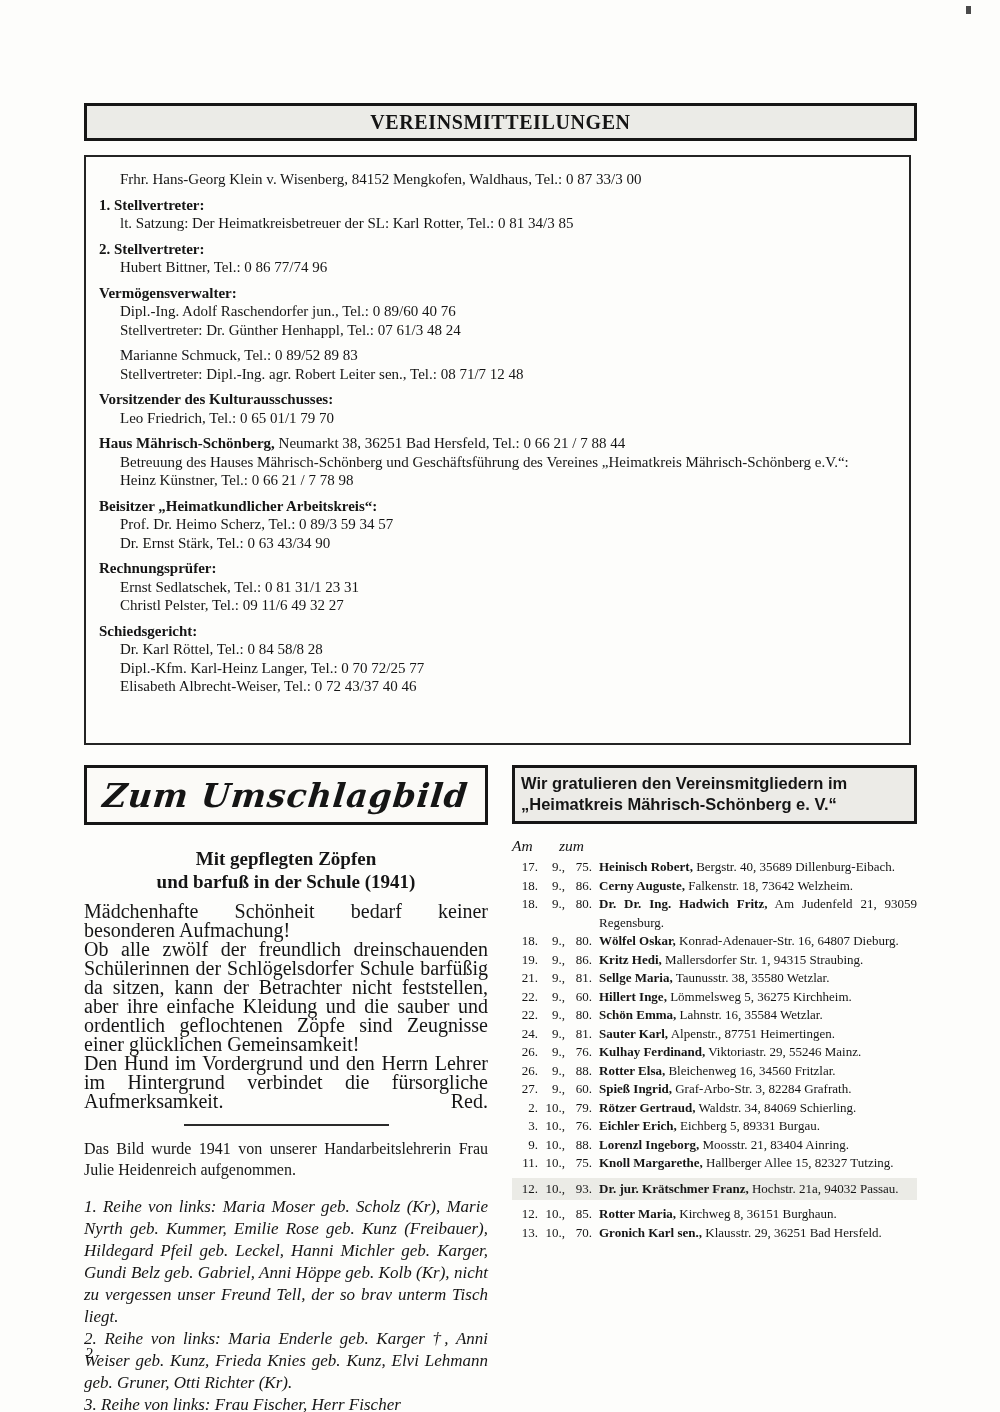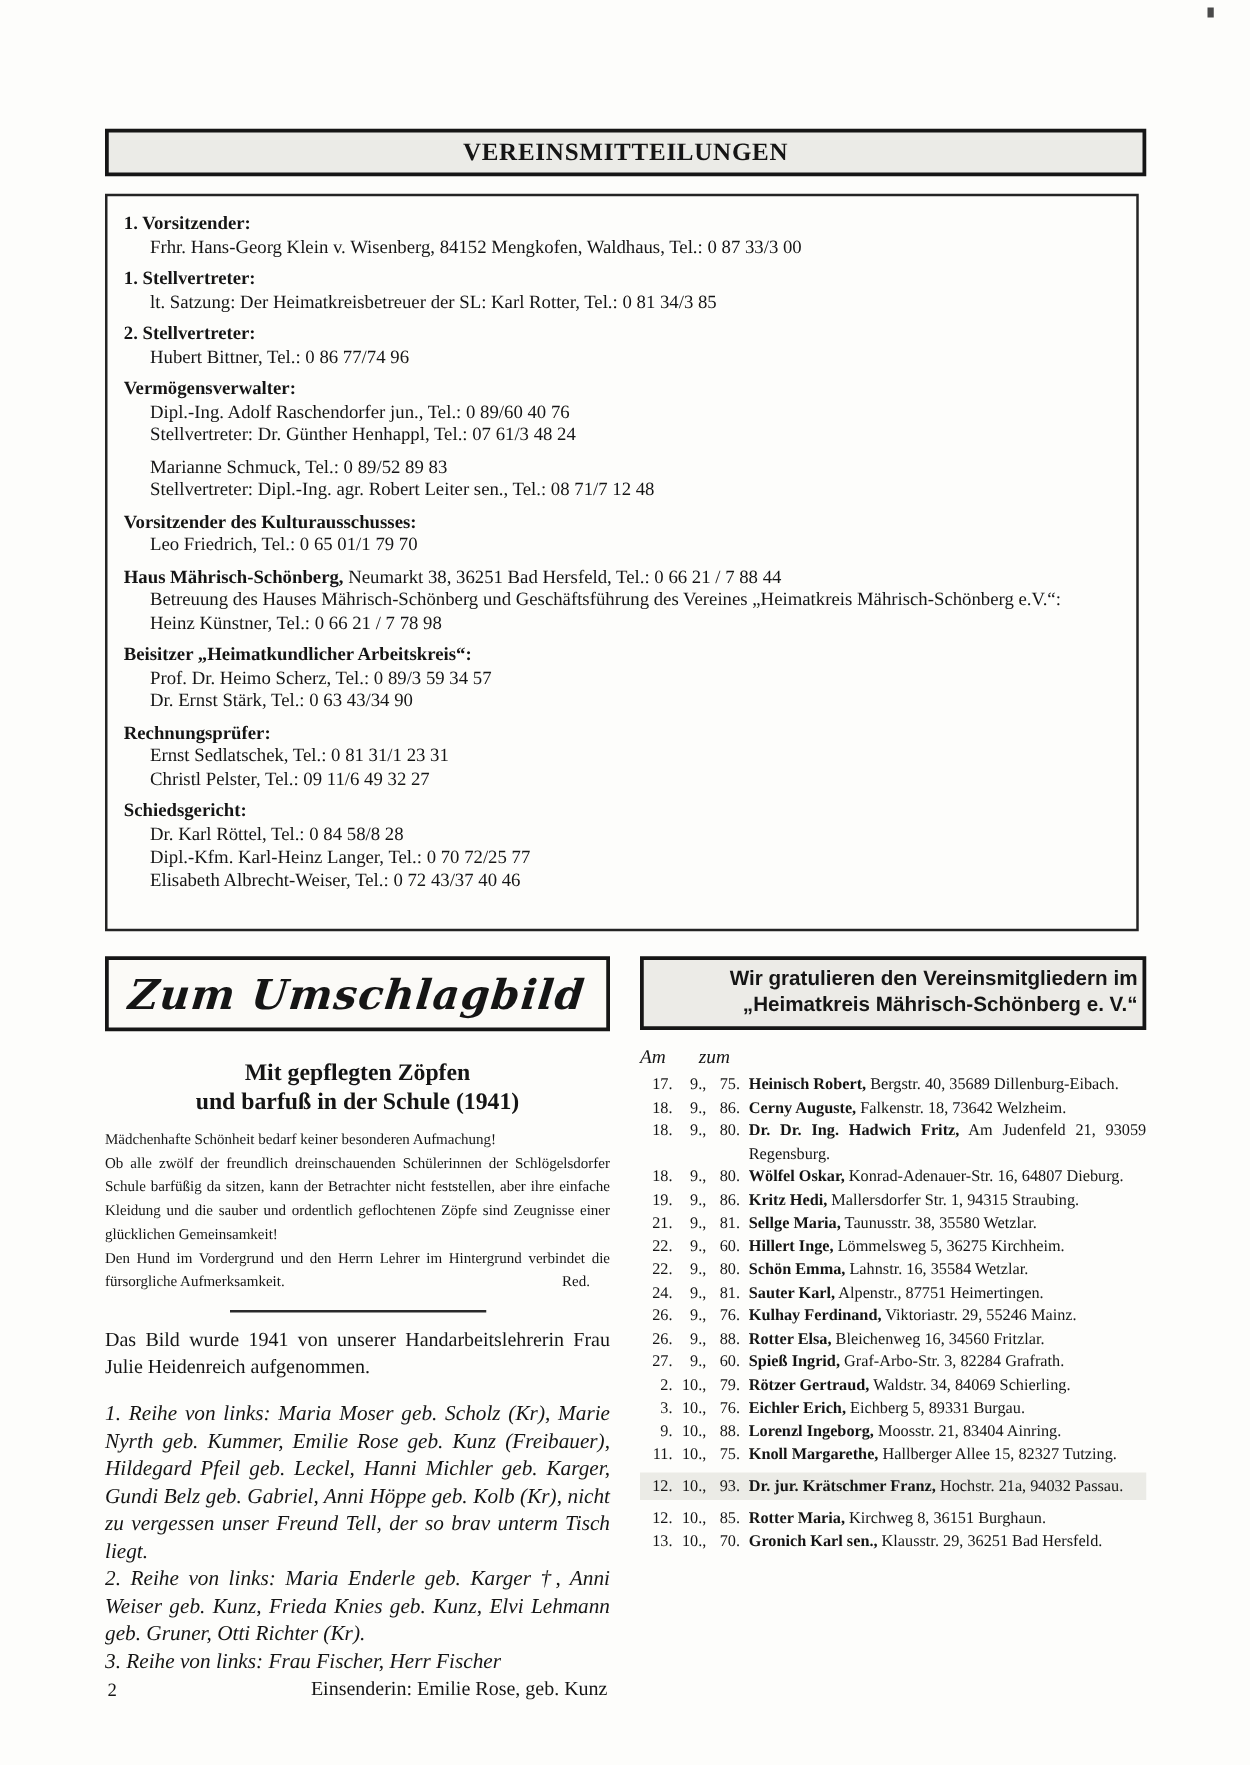--- a/index.html
+++ b/index.html
@@ -36,36 +36,36 @@
   .script-box{
     height:54px;border:3px solid #161616;background:#fbfaf7;
     display:flex;align-items:center;justify-content:center;
     margin-bottom:22px;
   }
   .script-title{
     font-family:"DejaVu Serif",serif;font-style:italic;font-weight:bold;
     font-size:33px;transform:skewX(-6deg);letter-spacing:1px;
   }
   .article-title{text-align:center;font-weight:bold;font-size:19px;line-height:23px;margin:0 0 9px 0;}
-  .article-body p{margin:0;text-align:justify;font-size:12px;line-height:19px;}
+  .article-body p{margin:0;text-align:justify;font-size:20px;line-height:19px;}
   .article-body p.last-body{position:relative;}
-  .byline{position:absolute;right:16px;bottom:0;}
+  .byline{position:absolute;right:0;bottom:0;}
   .divider{width:205px;border:none;border-top:2px solid #2a2a2a;margin:13px auto 12px auto;}
   .photo-note{margin:0;text-align:justify;font-size:16px;line-height:21px;}
   .captions{margin-top:16px;}
   .captions p{margin:0;text-align:justify;font-style:italic;font-size:17px;line-height:22px;}
   .sender{text-align:right;font-size:16px;margin-top:3px;padding-right:2px;}
 
   
   .right-col{position:absolute;left:512px;top:765px;width:405px;}
   .congrats-box{
     border:3px solid #161616;background:#ecebe7;
     font-family:"Liberation Sans","DejaVu Sans",sans-serif;
     font-weight:bold;font-size:16.5px;line-height:21px;
-    text-align:right;padding:5px 4px 6px 16px;margin-bottom:13px;
+    text-align:left;padding:5px 4px 6px 6px;margin-bottom:13px;
   }
   .bday-header{display:flex;font-size:15.5px;line-height:18px;margin-bottom:3px;font-style:italic;}
   .bday-header .h1{width:47px;}
   .bday-row{display:flex;font-size:13px;line-height:18.5px;}
   .bd-day{width:26px;text-align:right;flex:none;white-space:nowrap;}
   .bd-mon{width:27px;text-align:right;flex:none;white-space:nowrap;}
   .bd-yr{width:27px;text-align:right;flex:none;white-space:nowrap;}
   .bd-text{flex:1;margin-left:7px;text-align:justify;}
   .bd-name{font-weight:bold;}
   .bday-row.highlight{background:#ebebe6;margin:5px 0;padding:2px 2px 2px 0;}
@@ -78,21 +78,20 @@
 <div class="page">
   <div class="speck"></div>
 
   <div class="title-box">
     <span>VEREINSMITTEILUNGEN</span>
   </div>
 
   <div class="officials-box">
     <div>
         <div class="off-entry">
-          <div class="off-heading-line"><span class="off-heading">1. Vorsitzender:</span></div>
           <div class="off-line">Frhr. Hans-Georg Klein v. Wisenberg, 84152 Mengkofen, Waldhaus, Tel.: 0 87 33/3 00</div>
         </div>
         <div class="off-entry">
           <div class="off-heading-line"><span class="off-heading">1. Stellvertreter:</span></div>
           <div class="off-line">lt. Satzung: Der Heimatkreisbetreuer der SL: Karl Rotter, Tel.: 0 81 34/3 85</div>
         </div>
         <div class="off-entry">
           <div class="off-heading-line"><span class="off-heading">2. Stellvertreter:</span></div>
           <div class="off-line">Hubert Bittner, Tel.: 0 86 77/74 96</div>
         </div>

